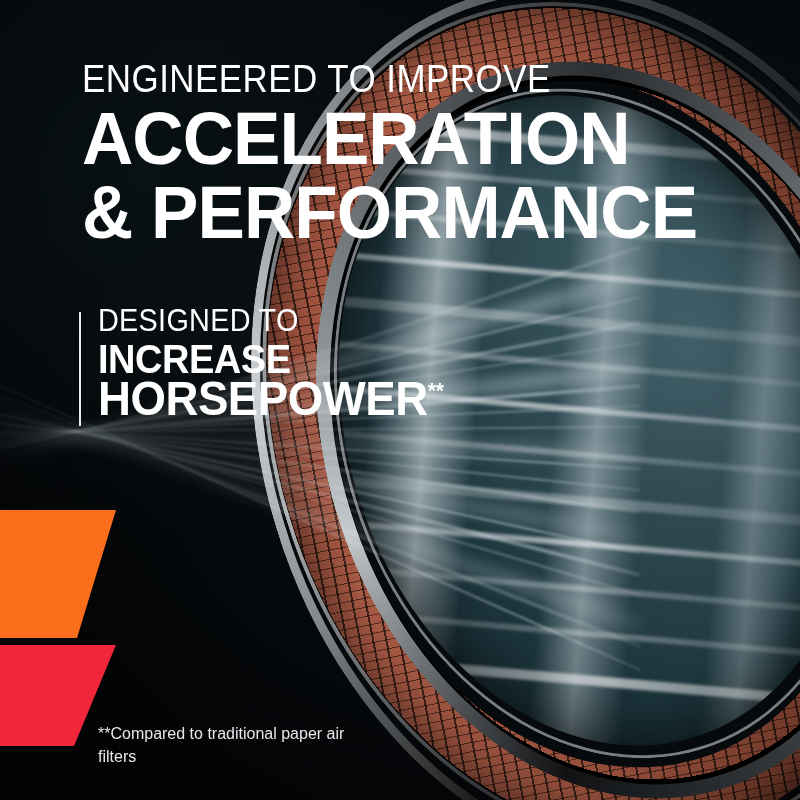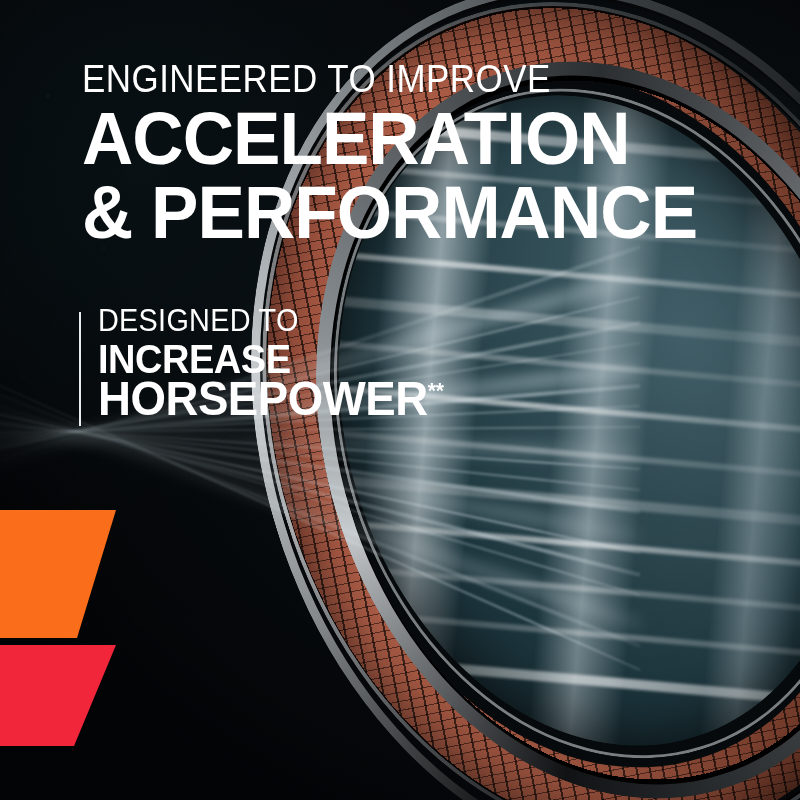--- a/index.html
+++ b/index.html
@@ -187,14 +187,15 @@
 
   <div class="txt" id="kicker">ENGINEERED TO IMPROVE</div>
   <div class="txt" id="h1-1">ACCELERATION</div>
   <div class="txt" id="h1-2">&amp; PERFORMANCE</div>
 
   <div id="rule"></div>
   <div class="txt" id="sub-kicker">DESIGNED TO</div>
   <div class="txt" id="sub-1">INCREASE</div>
   <div class="txt" id="sub-2"><span>HORSEPOWER</span><sup>**</sup></div>
 
+  <div class="txt" id="footnote">**Compared to traditional paper air filters</div>
 
 </div>
 
 </body></html>

